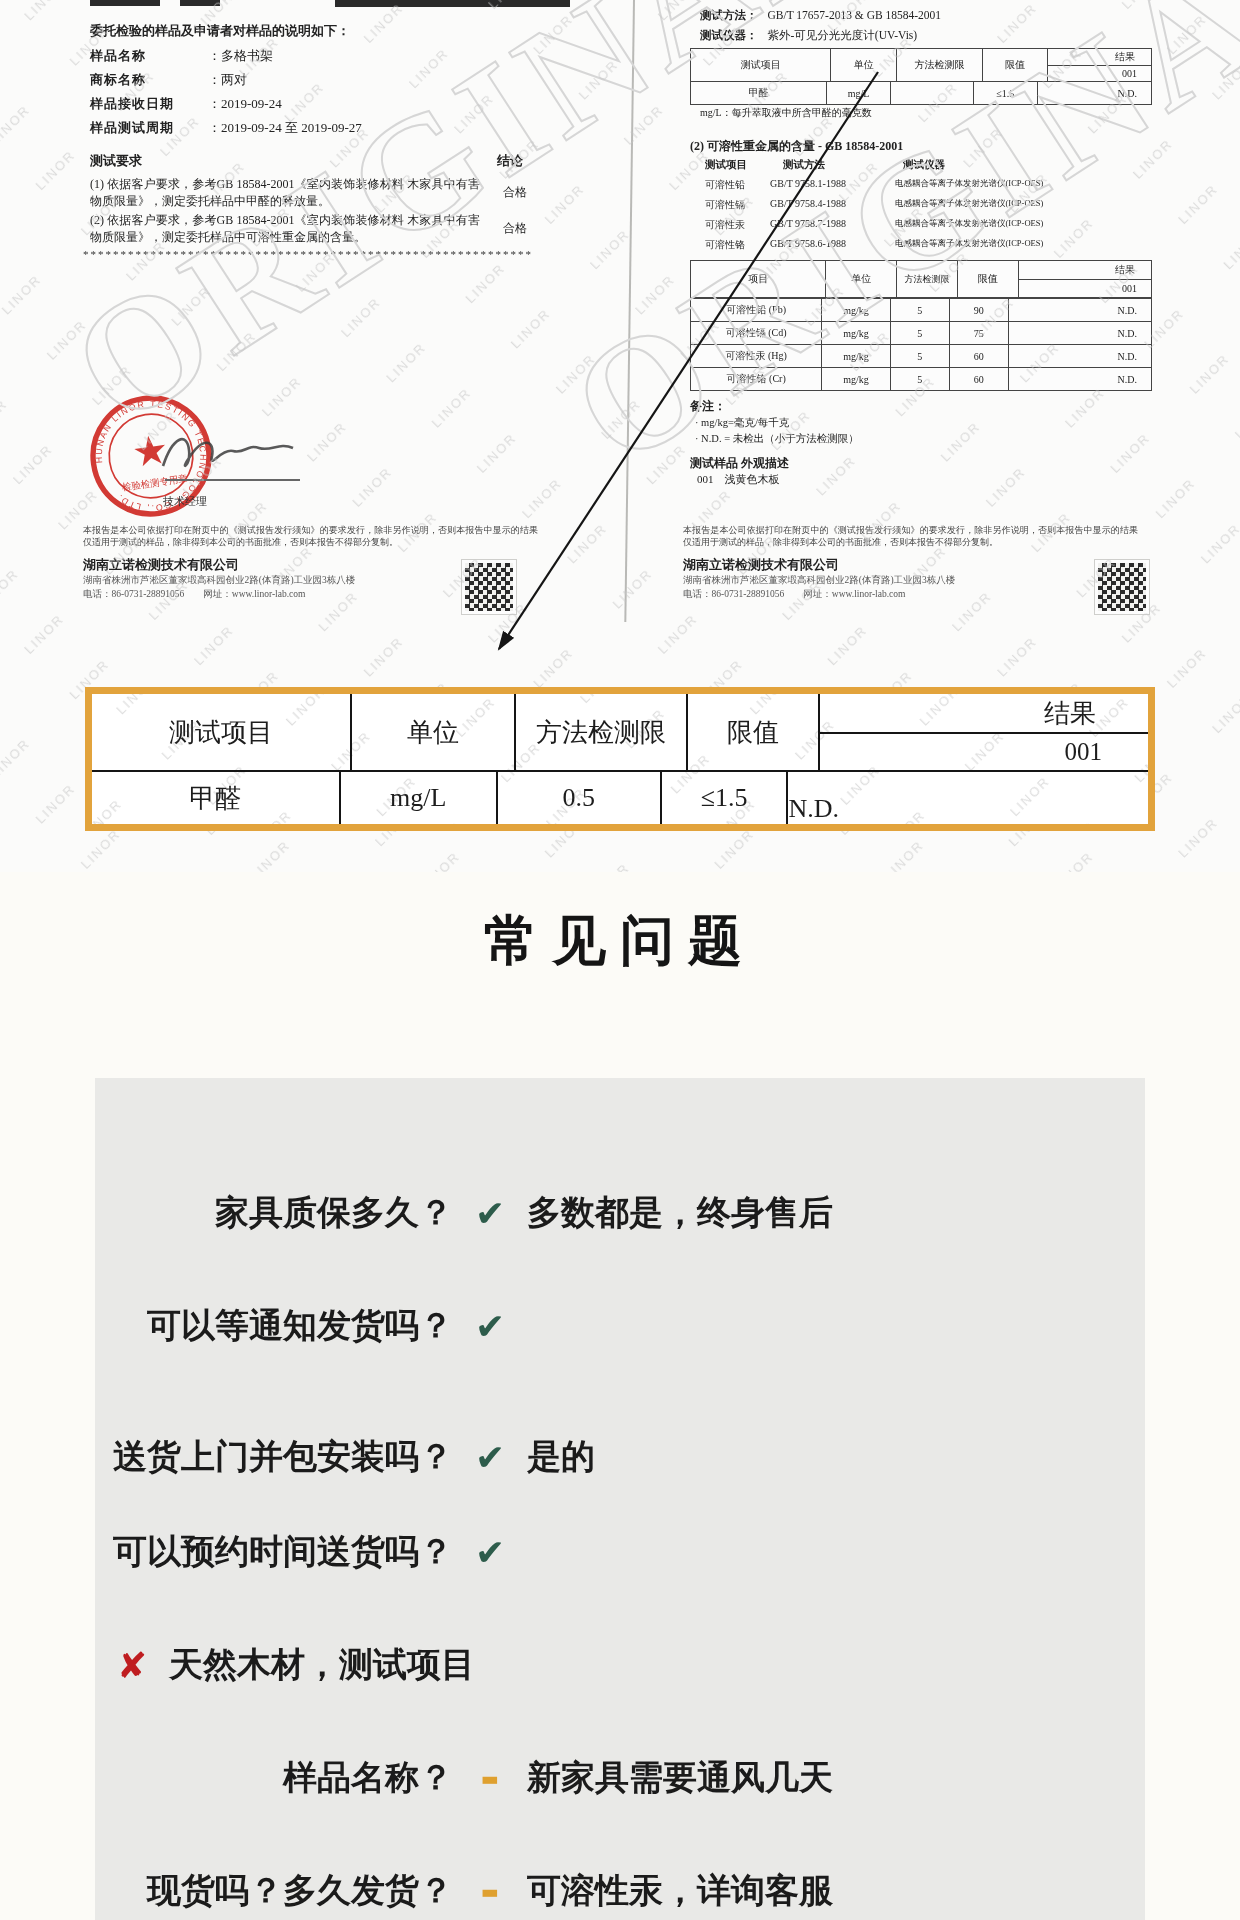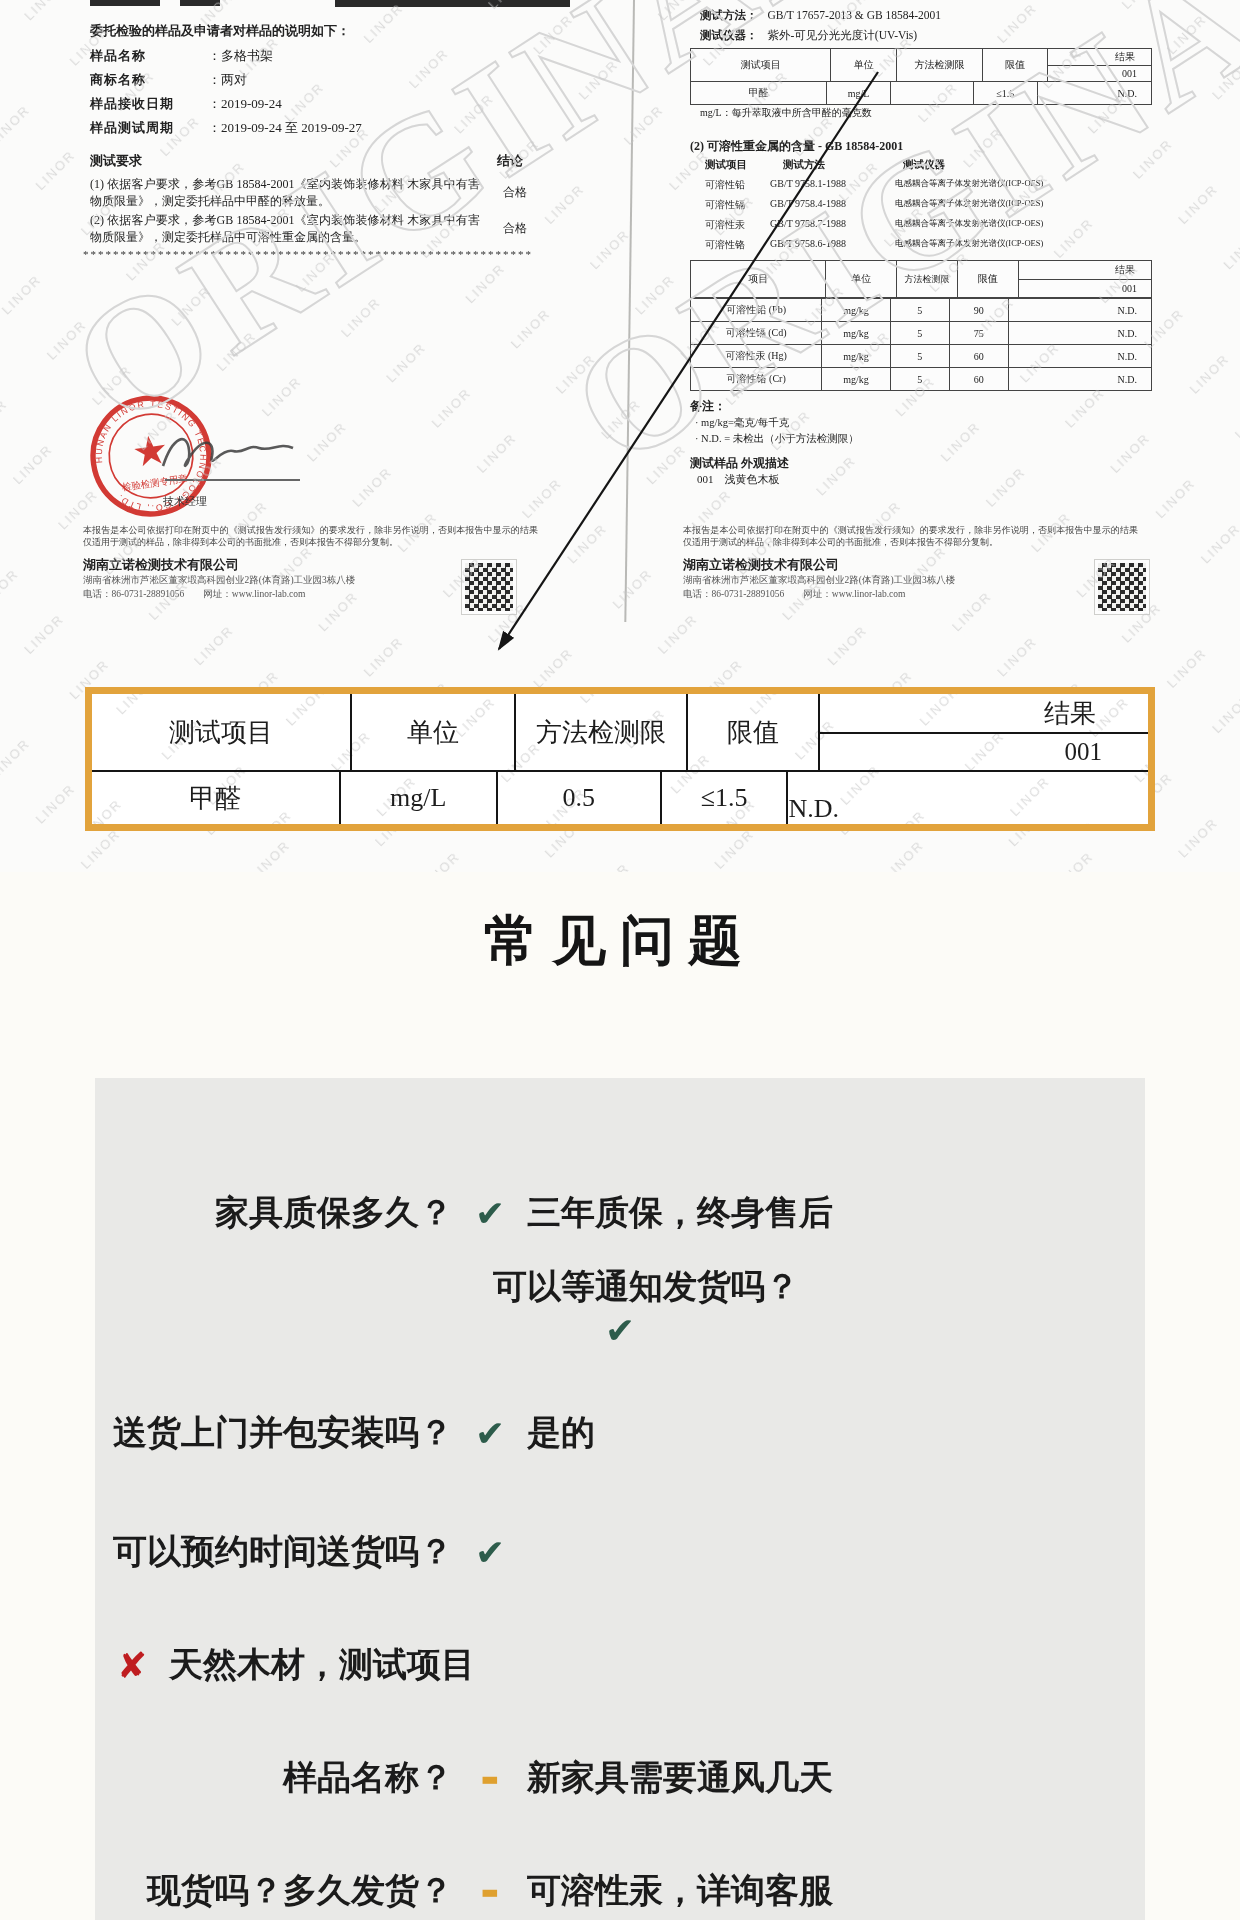--- a/index.html
+++ b/index.html
@@ -297,29 +297,29 @@
   </div>
 
   <div class="faq-title">常见问题</div>
 
   <div class="faq-panel">
     <div class="frow" style="top:80px;">
       <div class="fq">家具质保多久？</div>
       <div class="fmk">
           <span class="m-check">✔</span>
         </div>
-      <div class="fa">三年质保，终身售后</div>
-    </div>
-    <div class="frow" style="top:186px;flex-direction:column;">
+      <div class="fa">多数都是，终身售后</div>
+    </div>
+    <div class="frow" style="top:193px;">
       <div class="fq">可以等通知发货吗？</div>
       <div class="fmk">
           <span class="m-check">✔</span>
         </div>
     </div>
-    <div class="frow" style="top:300px;">
+    <div class="frow" style="top:324px;">
       <div class="fq">送货上门并包安装吗？</div>
       <div class="fmk">
           <span class="m-check">✔</span>
         </div>
       <div class="fa">是的</div>
     </div>
     <div class="frow" style="top:419px;">
       <div class="fq">可以预约时间送货吗？</div>
       <div class="fmk">
           <span class="m-check">✔</span>

